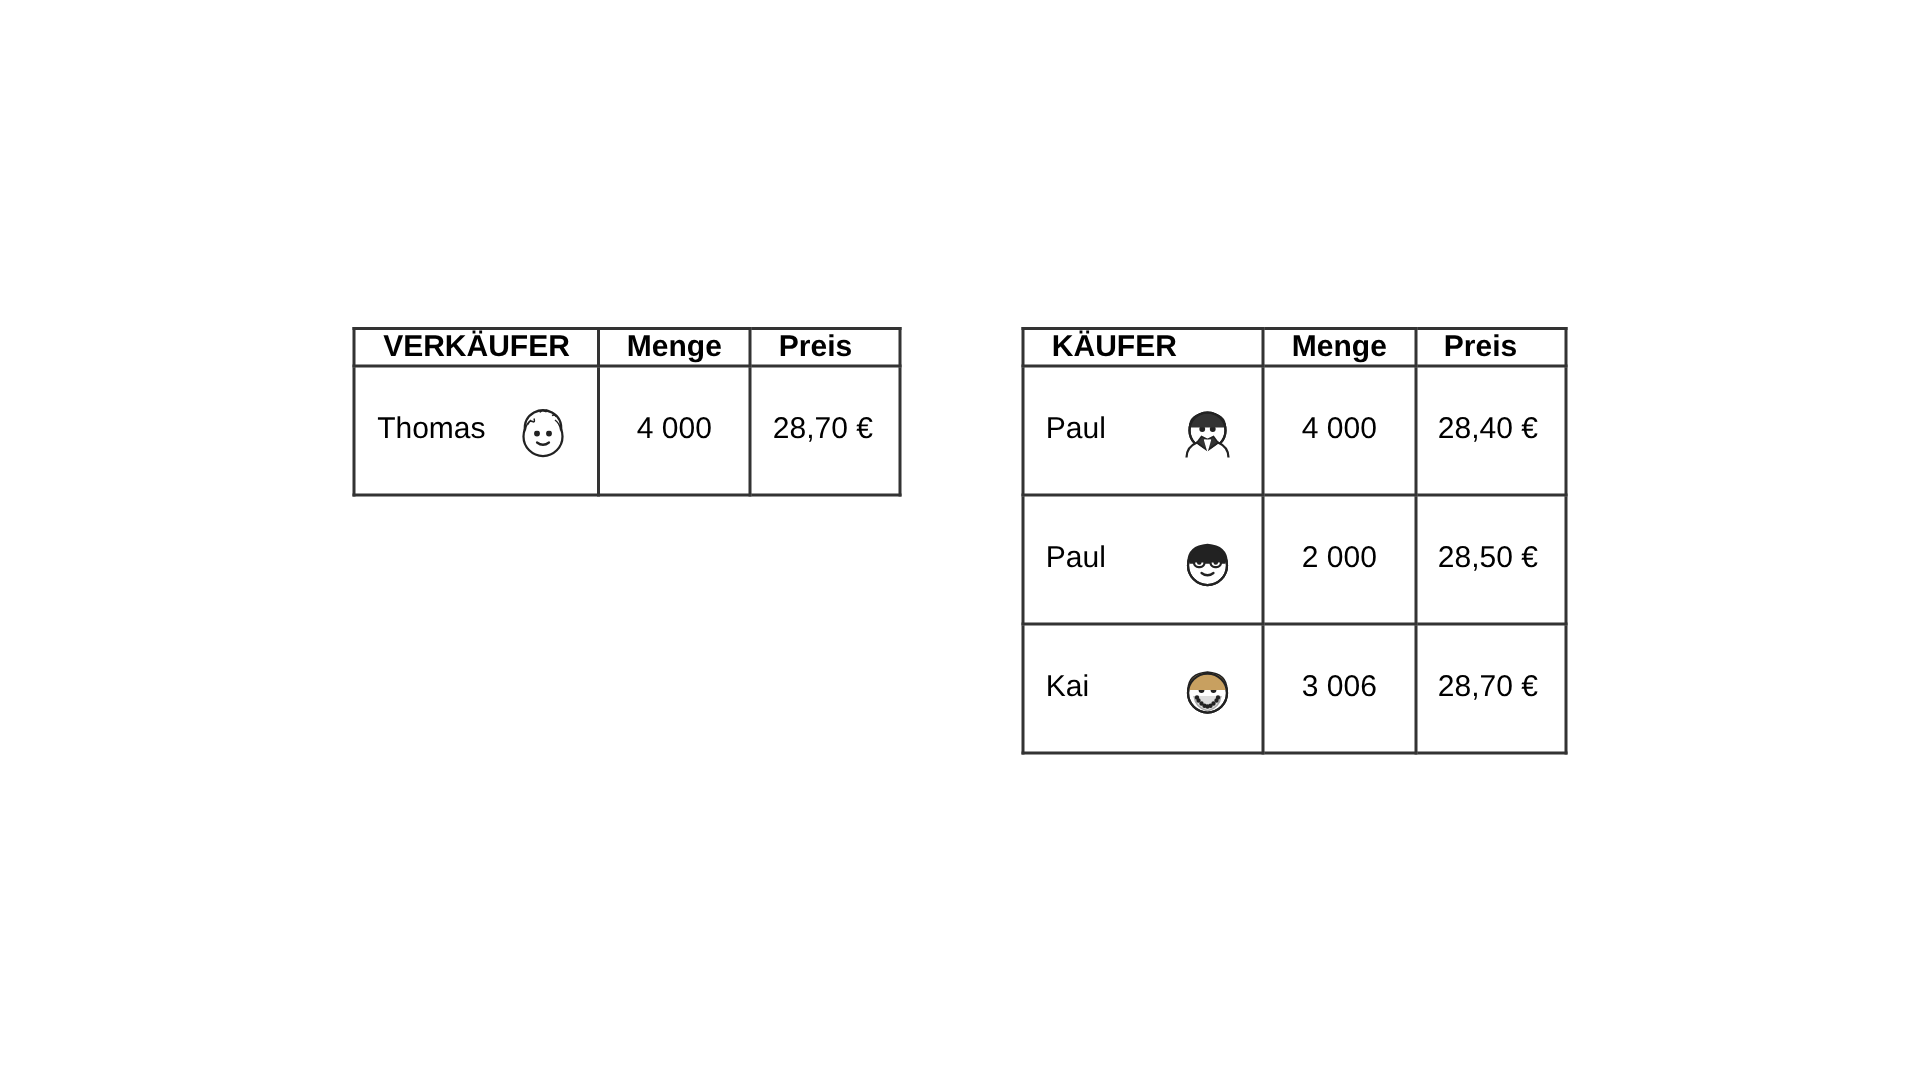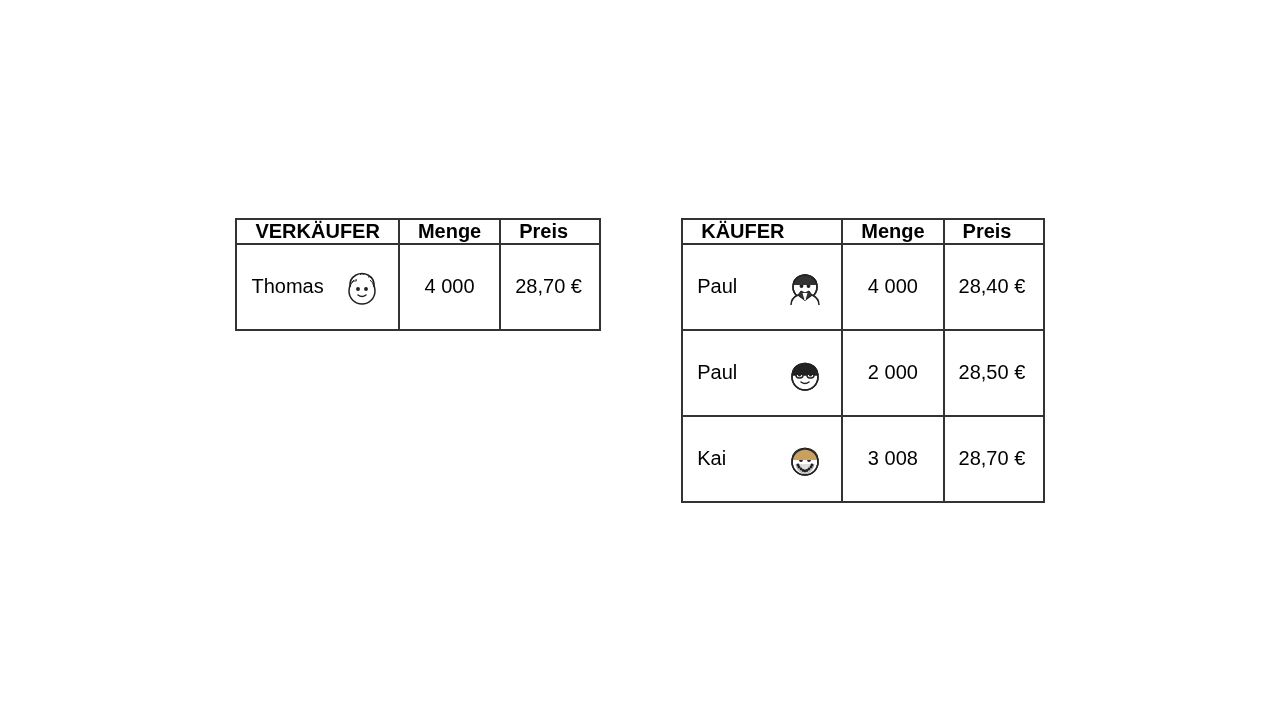--- a/index.html
+++ b/index.html
@@ -189,20 +189,20 @@
         <circle cx="26" cy="32" r="0.7" fill="#999"></circle>
         <circle cx="28" cy="30" r="0.7" fill="#999"></circle>
         <circle cx="15" cy="28" r="0.7" fill="#999"></circle>
         <circle cx="29" cy="28" r="0.7" fill="#999"></circle>
 
         <path d="M9 23 Q9 12 22 11 Q35 12 35 23" fill="#c8a060" stroke="#222" stroke-width="1"></path>
         <circle cx="22" cy="25" r="13" fill="none" stroke="#222" stroke-width="1.5"></circle>
       </svg></div>
               </div>
             </td>
-            <td class="col-menge">3 008</td>
+            <td class="col-menge">3 006</td>
             <td class="col-preis">28,70 €</td>
           </tr>
         </tbody>
     </table>
   </div>
 
 </div>
 
 </body></html>

